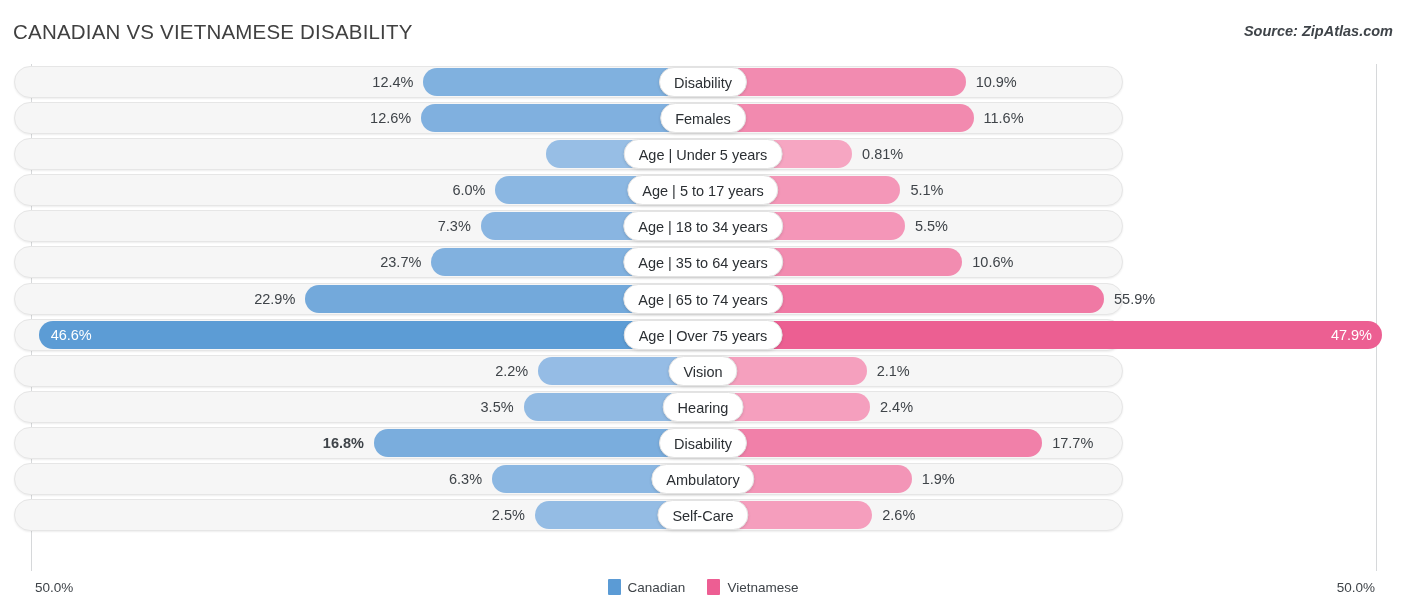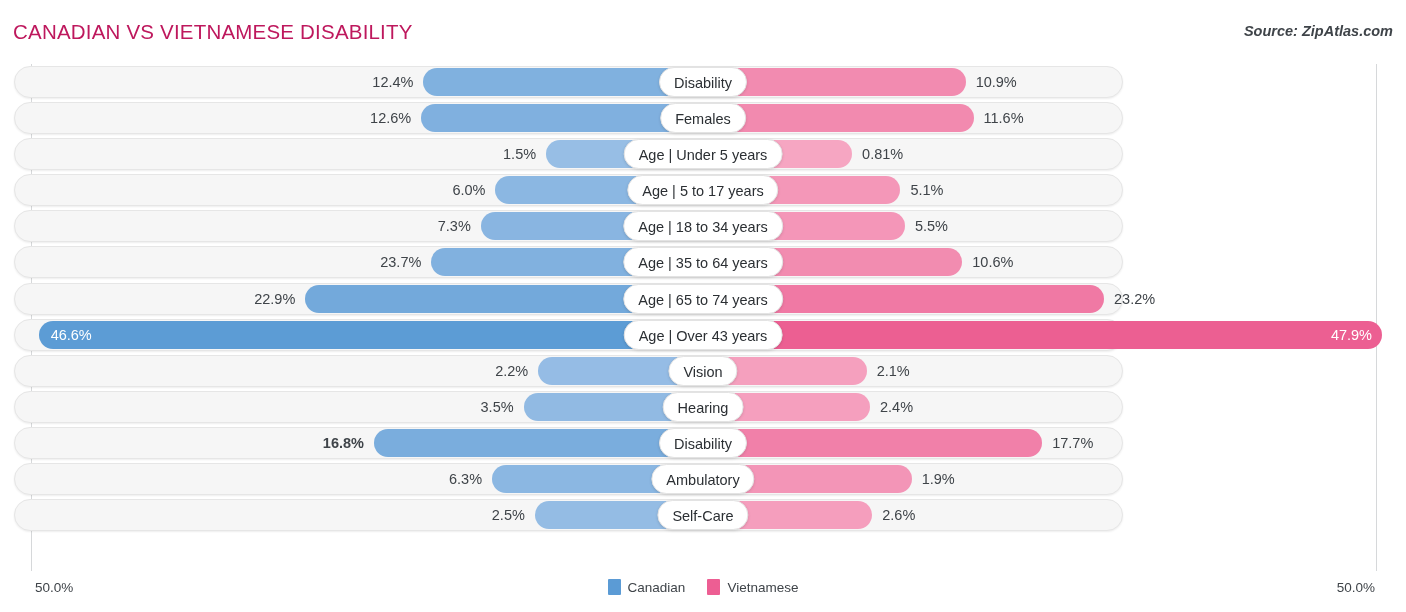--- a/index.html
+++ b/index.html
@@ -16,21 +16,21 @@
     height: 612px;
     background: #ffffff;
   }
 
   
   .title {
     position: absolute;
     left: 13px; top: 20px;
     font-size: 20.5px;
     letter-spacing: 0.2px;
-    color: #be185d;
+    color: #404040;
     font-weight: 400;
     white-space: nowrap;
   }
   .source {
     position: absolute;
     right: 13px; top: 23px;
     font-size: 14.5px;
     font-style: italic;
     font-weight: bold;
     color: #3f4449;
@@ -193,21 +193,20 @@
             <div class="val left" style="left: 291.217px; width: 120px;">12.6%</div>
             <div class="val right" style="left: 983.53px;">11.6%</div>
           </div>
           <div class="pill" style="left: 703px;">Females</div>
         </div>
         <div class="row">
           <div class="track"></div>
           <div class="bars">
             <div class="bar left" style="left: 546.121px; width: 156.879px; background: rgb(151, 190, 229);"></div>
             <div class="bar right" style="left: 703px; width: 149.115px; background: rgb(246, 166, 194);"></div>
-            <div class="val left" style="left: 416.121px; width: 120px;">1.5%</div>
             <div class="val right" style="left: 862.115px;">0.81%</div>
           </div>
           <div class="pill" style="left: 703px;">Age | Under 5 years</div>
         </div>
         <div class="row">
           <div class="track"></div>
           <div class="bars">
             <div class="bar left" style="left: 495.484px; width: 207.516px; background: rgb(139, 183, 226);"></div>
             <div class="bar right" style="left: 703px; width: 197.388px; background: rgb(244, 151, 184);"></div>
             <div class="val left" style="left: 365.484px; width: 120px;">6.0%</div>
@@ -234,33 +233,33 @@
             <div class="val right" style="left: 972.278px;">10.6%</div>
           </div>
           <div class="pill" style="left: 703px;">Age | 35 to 64 years</div>
         </div>
         <div class="row">
           <div class="track"></div>
           <div class="bars">
             <div class="bar left" style="left: 305.315px; width: 397.685px; background: rgb(115, 169, 219);"></div>
             <div class="bar right" style="left: 703px; width: 401.061px; background: rgb(240, 121, 164);"></div>
             <div class="val left" style="left: 175.315px; width: 120px;">22.9%</div>
-            <div class="val right" style="left: 1114.06px;">23.2%</div>
+            <div class="val right" style="left: 1114.06px;">55.9%</div>
           </div>
           <div class="pill" style="left: 703px;">Age | 65 to 74 years</div>
         </div>
         <div class="row">
           <div class="track"></div>
           <div class="bars">
             <div class="bar left" style="left: 38.6284px; width: 664.372px; background: rgb(92, 156, 213);"></div>
             <div class="bar right" style="left: 703px; width: 679px; background: rgb(236, 95, 146);"></div>
             <div class="val left inside" style="left: 50.6284px; text-align: left;">46.6%</div>
             <div class="val right inside" style="left: 1318px; width: 54px; text-align: right;">47.9%</div>
           </div>
-          <div class="pill" style="left: 703px;">Age | Over 43 years</div>
+          <div class="pill" style="left: 703px;">Age | Over 75 years</div>
         </div>
         <div class="row">
           <div class="track"></div>
           <div class="bars">
             <div class="bar left" style="left: 538.244px; width: 164.756px; background: rgb(149, 188, 229);"></div>
             <div class="bar right" style="left: 703px; width: 163.63px; background: rgb(245, 160, 190);"></div>
             <div class="val left" style="left: 408.244px; width: 120px;">2.2%</div>
             <div class="val right" style="left: 876.63px;">2.1%</div>
           </div>
           <div class="pill" style="left: 703px;">Vision</div>

